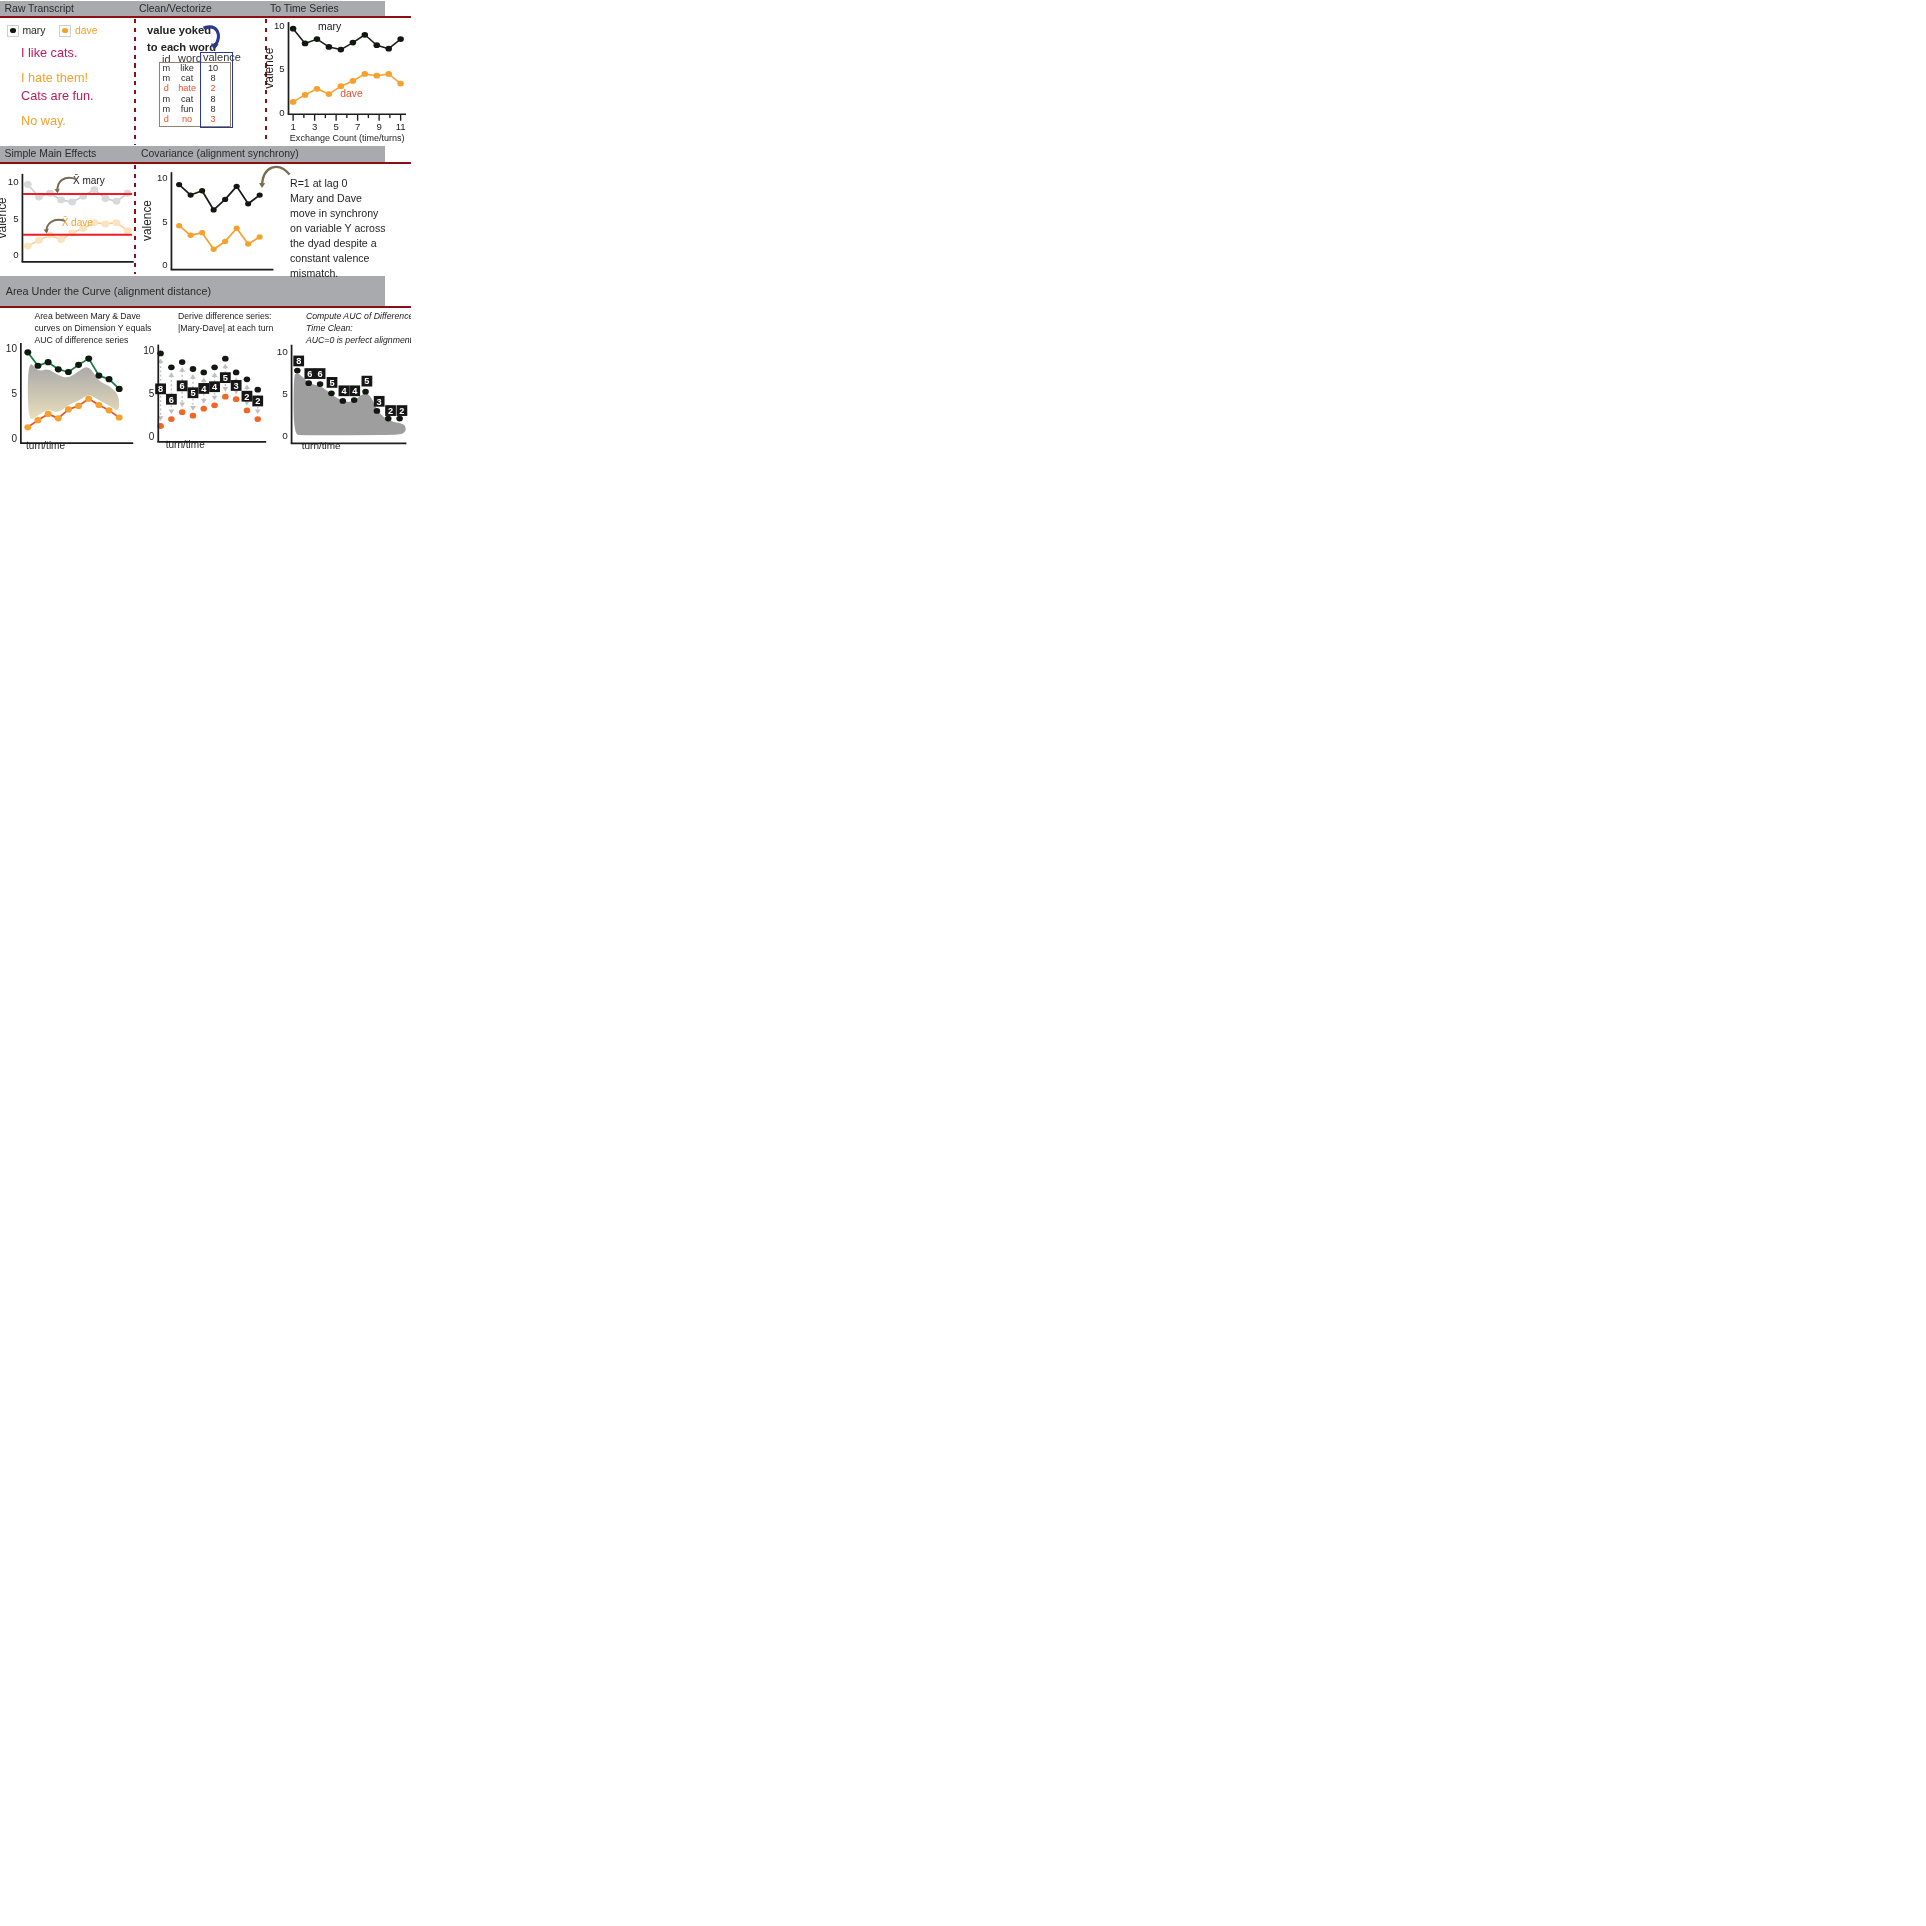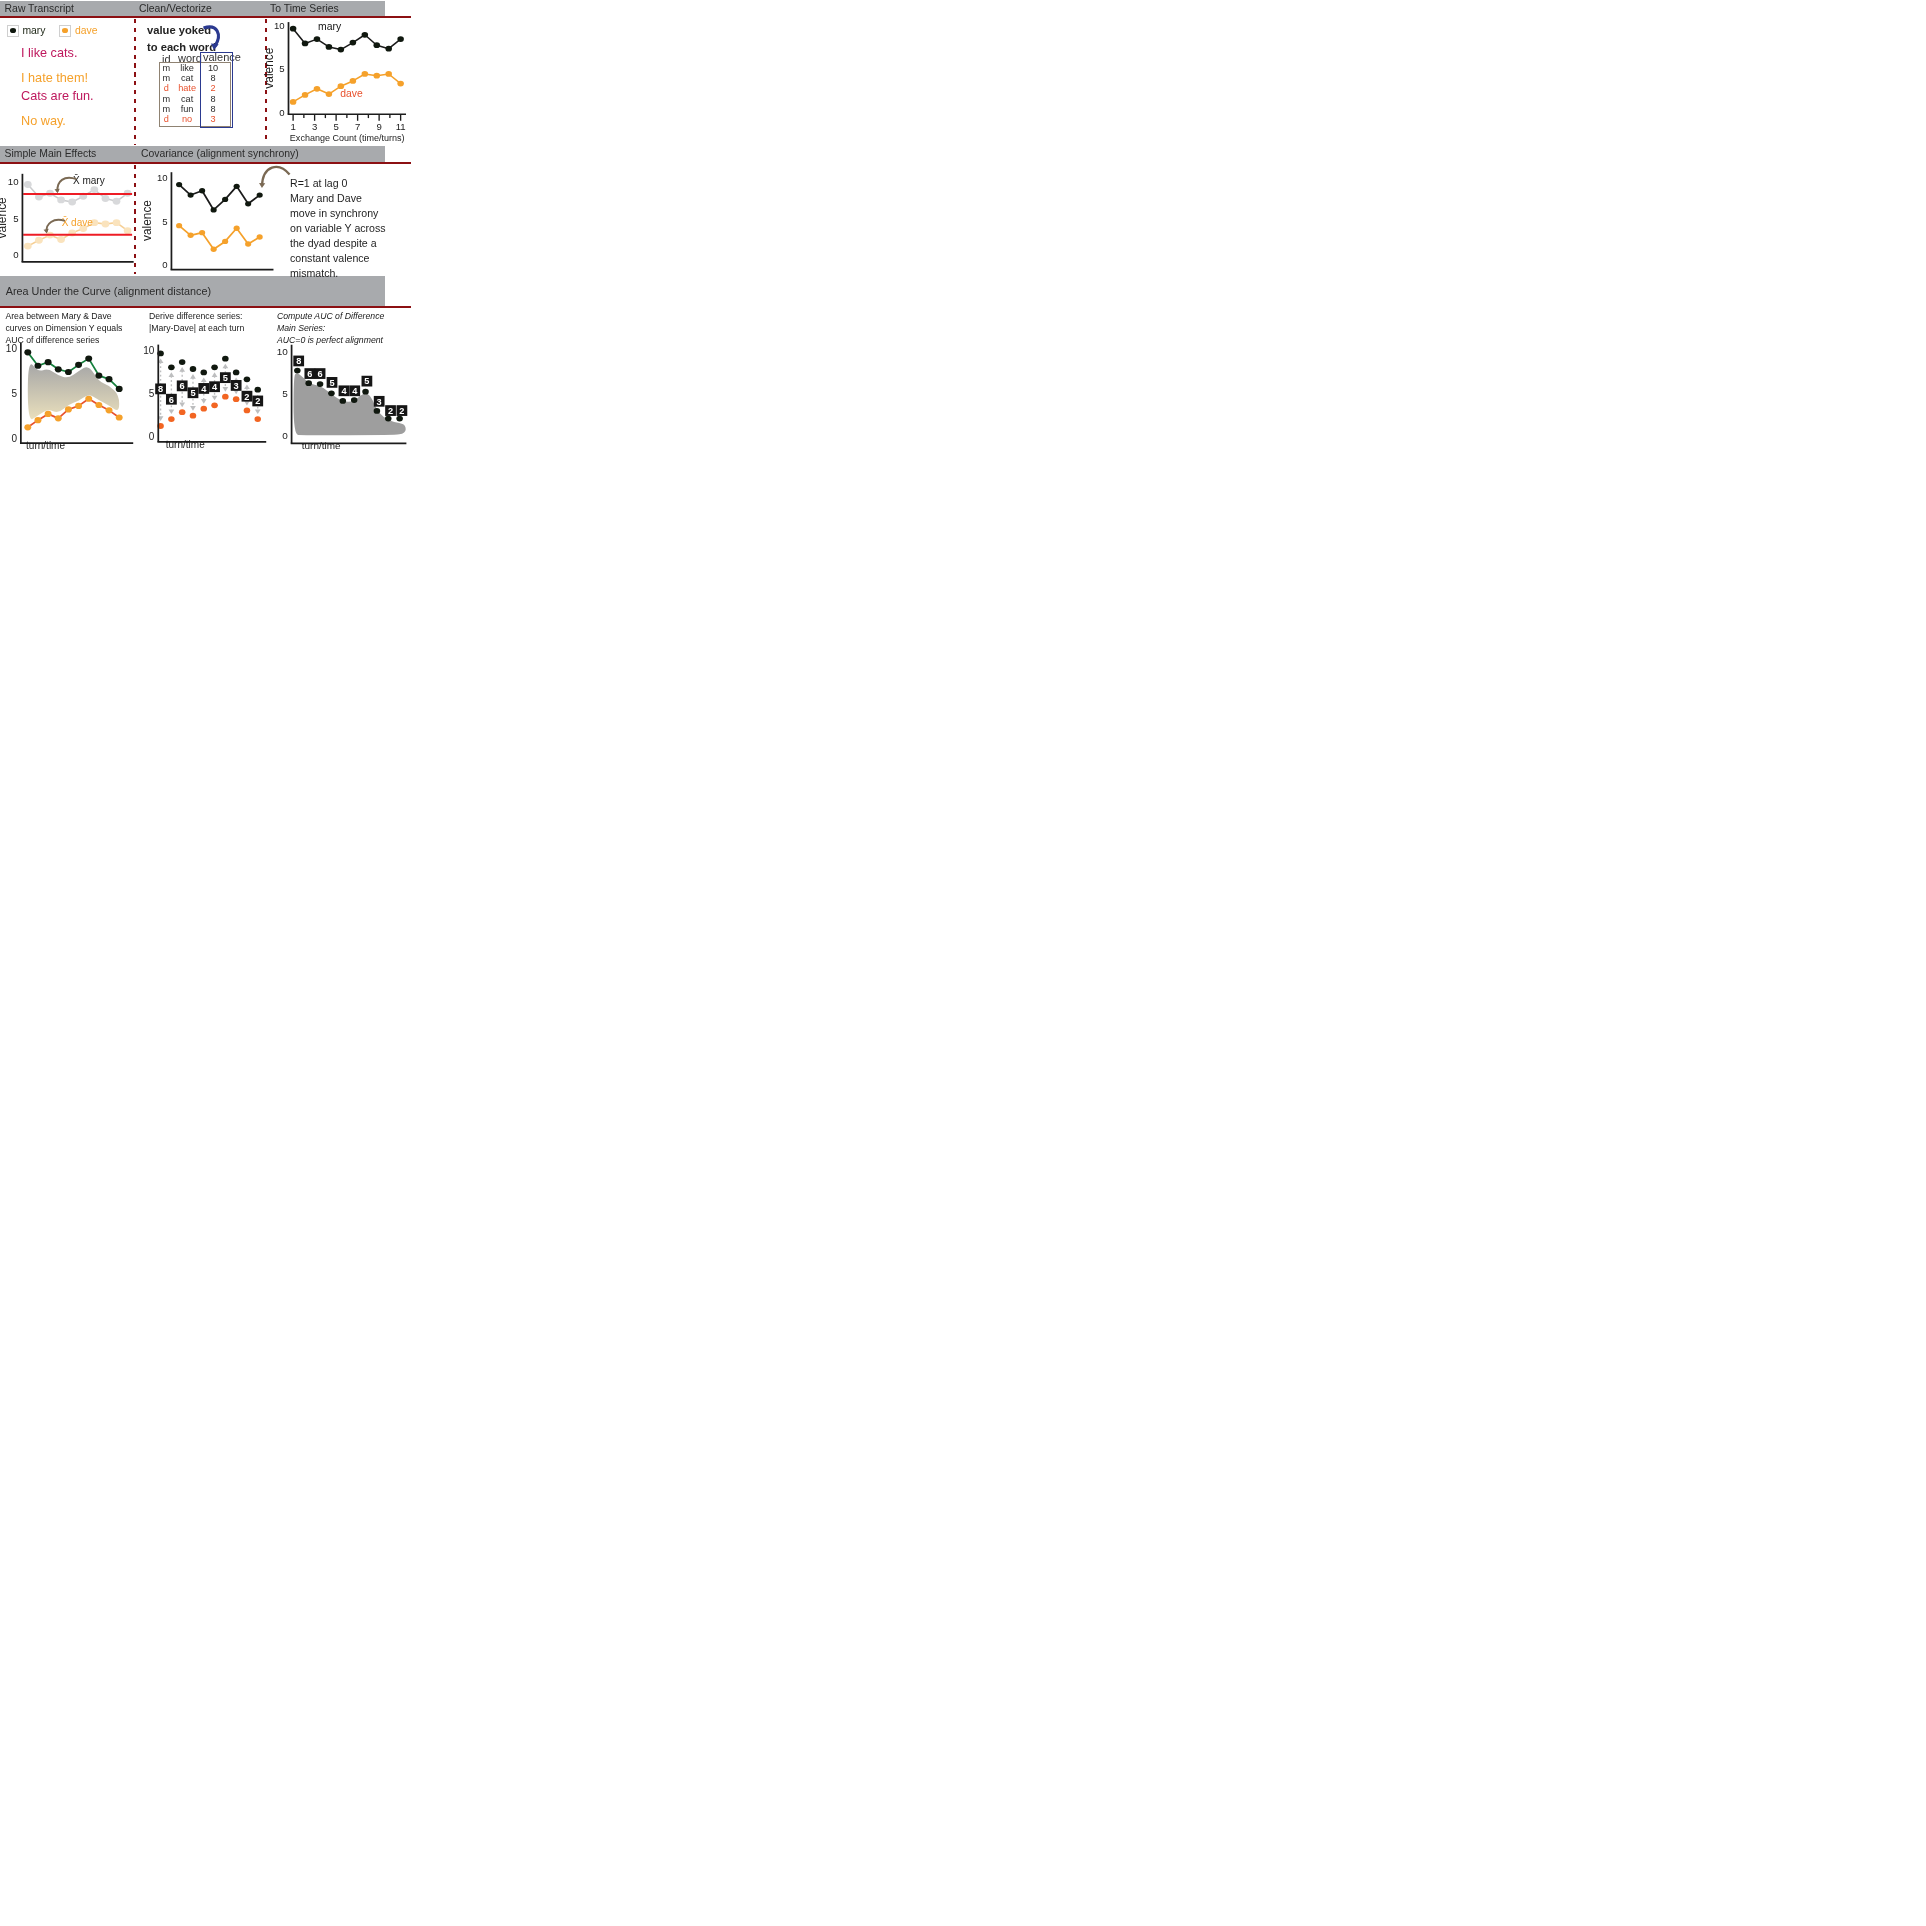--- a/index.html
+++ b/index.html
@@ -35,21 +35,21 @@
   .vrow .vid{left:7px;width:10.8px;} .vrow .vword{left:22.3px;width:21.6px;} .vrow .vval{left:47px;width:24px;}
   .vrow.d{color:var(--tomato);}
   .tanbox{position:absolute;left:159px;top:62px;width:70px;height:63px;border:1.2px solid var(--table_tan);}
   .bluebox{position:absolute;left:200px;top:52px;width:31px;height:74px;border:1.9px solid var(--blue);}
   
   .chart{position:absolute;}
   .chart svg{overflow:visible;display:block;}
   svg text{font-family:"Liberation Sans","DejaVu Sans",sans-serif;}
   
   #cov-note{position:absolute;left:290px;top:176px;font-size:10.6px;line-height:15px;color:#1e1e1e;}
-  .auc-note{position:absolute;font-size:8.7px;line-height:12px;color:#1a1a1a;white-space:nowrap;}
+  .auc-note{position:absolute;font-size:8.7px;line-height:12px;color:#1a1a1a;white-space:nowrap;margin-left:29px;}
   #auc-note-left{left:5.4px;top:310px;}
   #auc-note-mid{left:149px;top:310px;}
   #auc-note-right{left:277px;top:310px;font-style:italic;}
   .yoke-arrow{position:absolute;left:195px;top:21px;}
 </style>
 </head>
 <body>
 
 <div id="page" style="--header_gray: #A8AAAD; --maroon: #8C1013; --orange: #F5A12B; --tomato: #E8512D; --diff_orange: #F26522; --red: #EE1C25; --blue: #2B3A90; --brown: #7A6953; --green: #15803D; --dot_black: #10180F; --table_tan: #8F8272; --ink: #262626;">
 
@@ -435,17 +435,17 @@
     <div>Area between Mary &amp; Dave</div>
     <div>curves on Dimension Y equals</div>
     <div>AUC of difference series</div>
   </div>
   <div class="auc-note" id="auc-note-mid">
     <div>Derive difference series:</div>
     <div>|Mary-Dave| at each turn</div>
   </div>
   <div class="auc-note" id="auc-note-right">
     <div>Compute AUC of Difference</div>
-    <div>Main Series:</div>
+    <div>Time Clean:</div>
     <div>AUC=0 is perfect alignment</div>
   </div>
 </div>
 
 
 </body></html>

